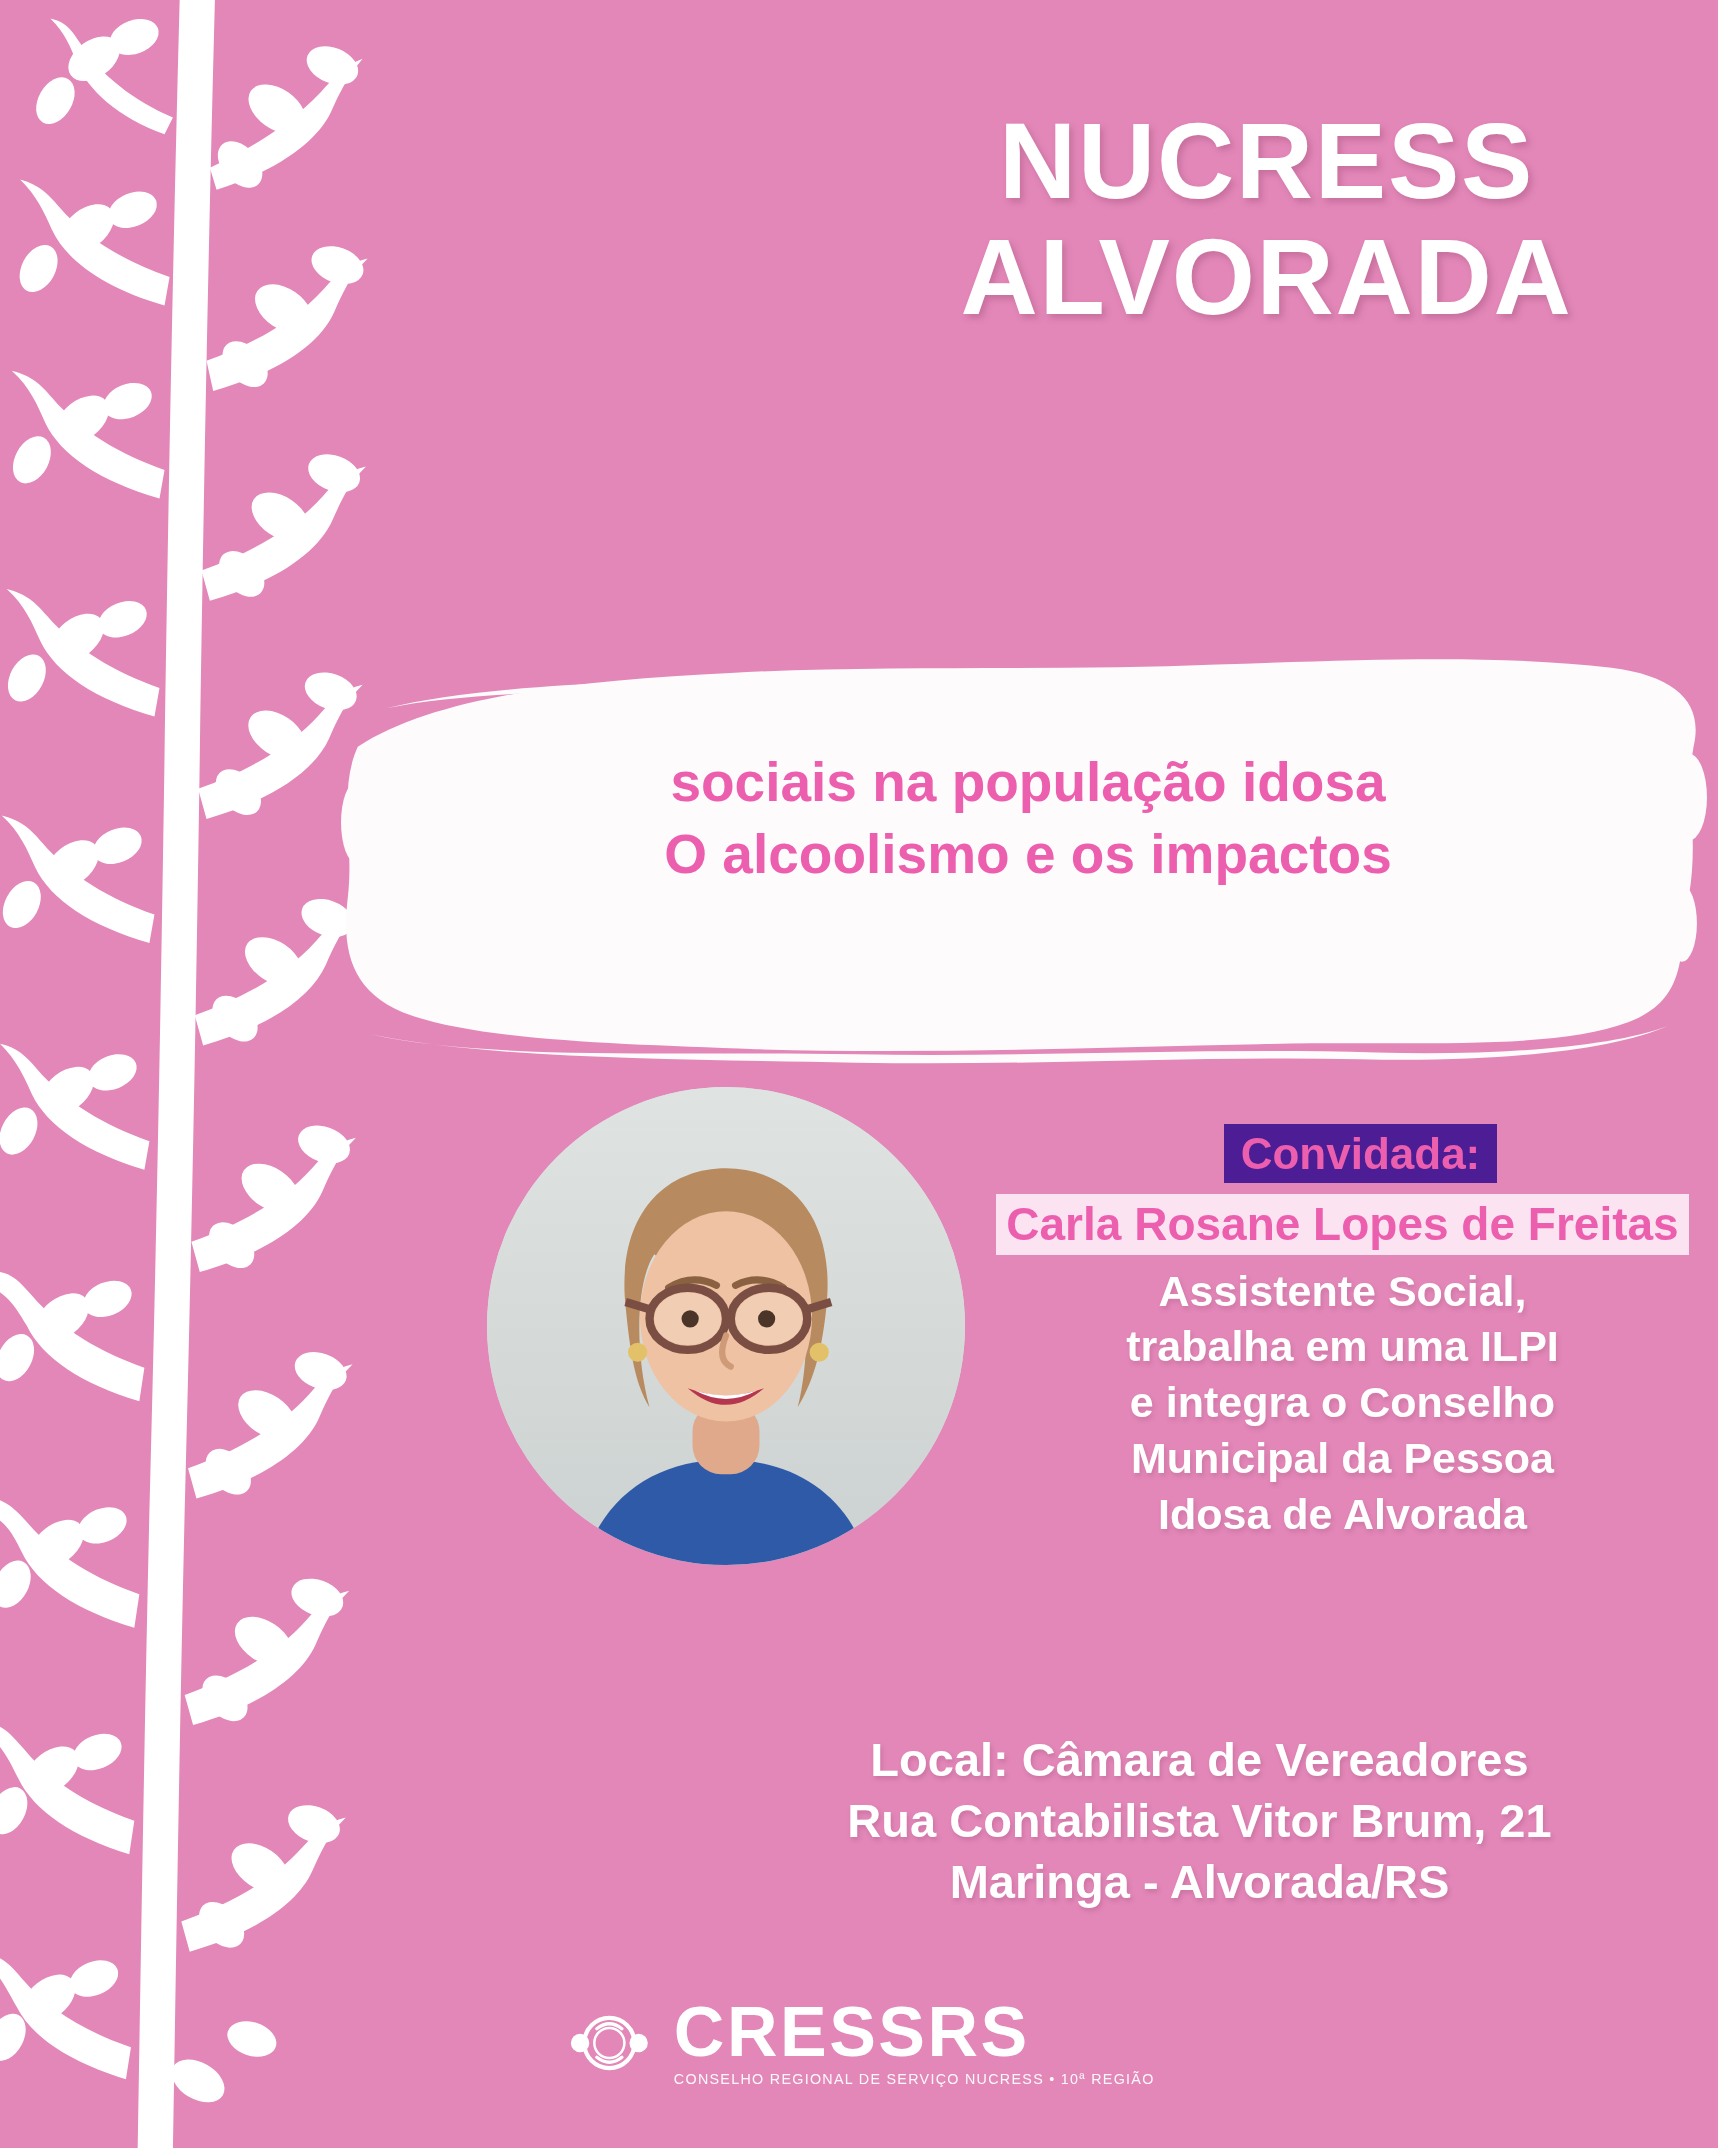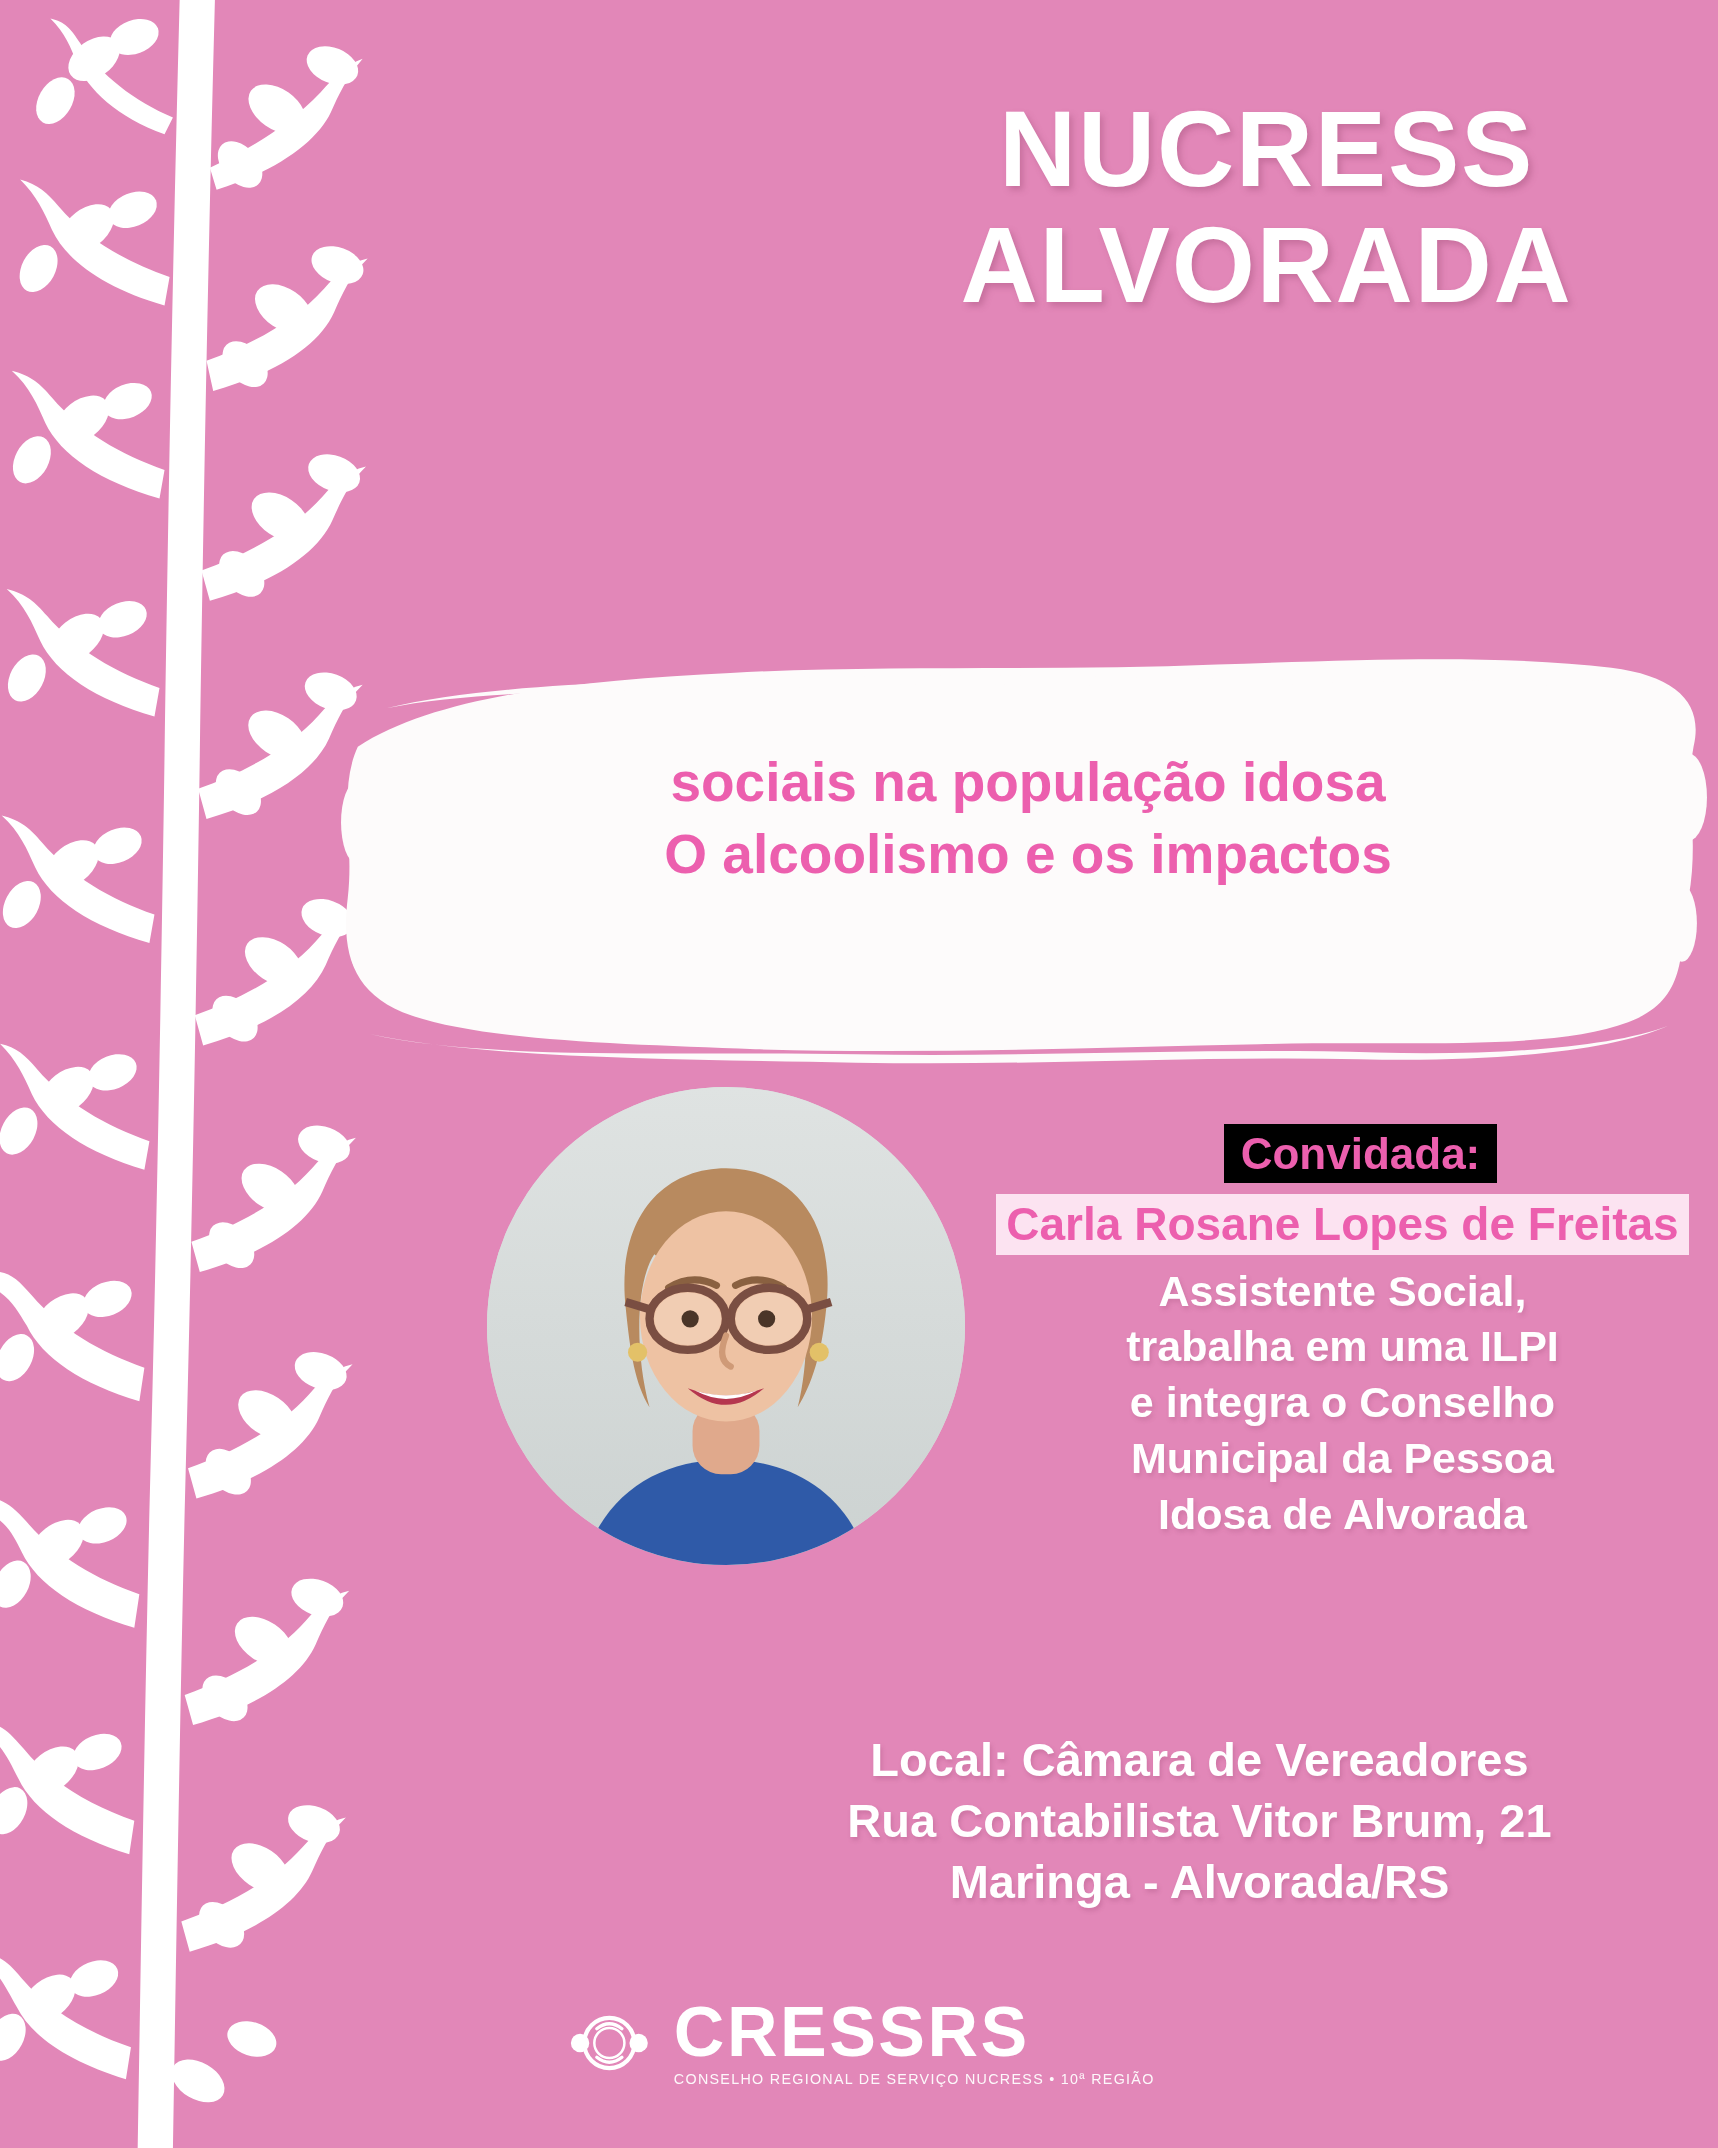--- a/index.html
+++ b/index.html
@@ -23,21 +23,21 @@
     left: 0;
     top: 0;
     width: 638px;
     height: 2148px;
     pointer-events: none;
   }
   
   .title-block {
     position: absolute;
     left: 889px;
-    top: 92px;
+    top: 104px;
     width: 755px;
     text-align: center;
   }
   .title-line {
     font-size: 107px;
     font-weight: bold;
     color: #ffffff;
     letter-spacing: 1.7px;
     line-height: 1.08;
     text-shadow: 3.4px 4.2px 5.9px rgba(150, 70, 110, 0.35);
@@ -108,21 +108,21 @@
   
   .speaker {
     position: absolute;
     left: 965px;
     top: 1124px;
     width: 755px;
     text-align: center;
   }
   .speaker .convidada {
     display: inline-block;
-    background: #000000;
+    background: #4c1d95;
     color: #ec5fae;
     font-size: 44px;
     font-weight: bold;
     padding: 1.7px 17px;
     line-height: 1.26;
     margin-left: 36px;
   }
   .speaker .name {
     display: inline-block;
     background: #fce3f1;

